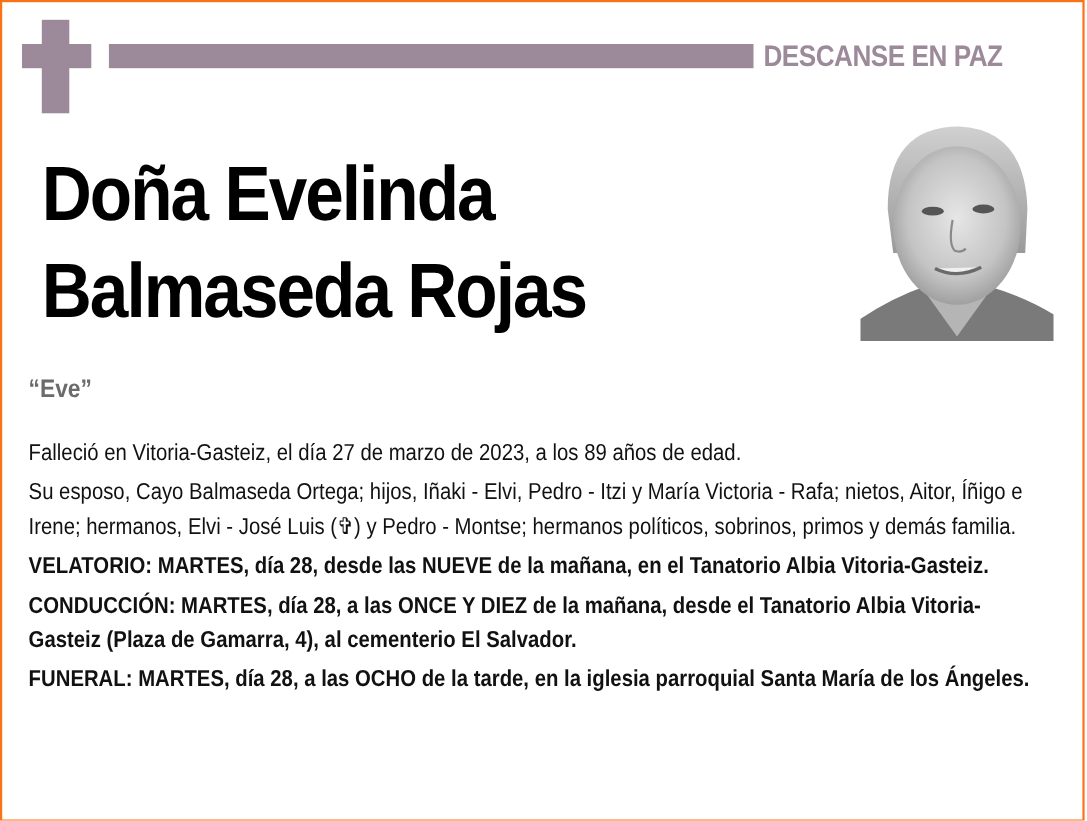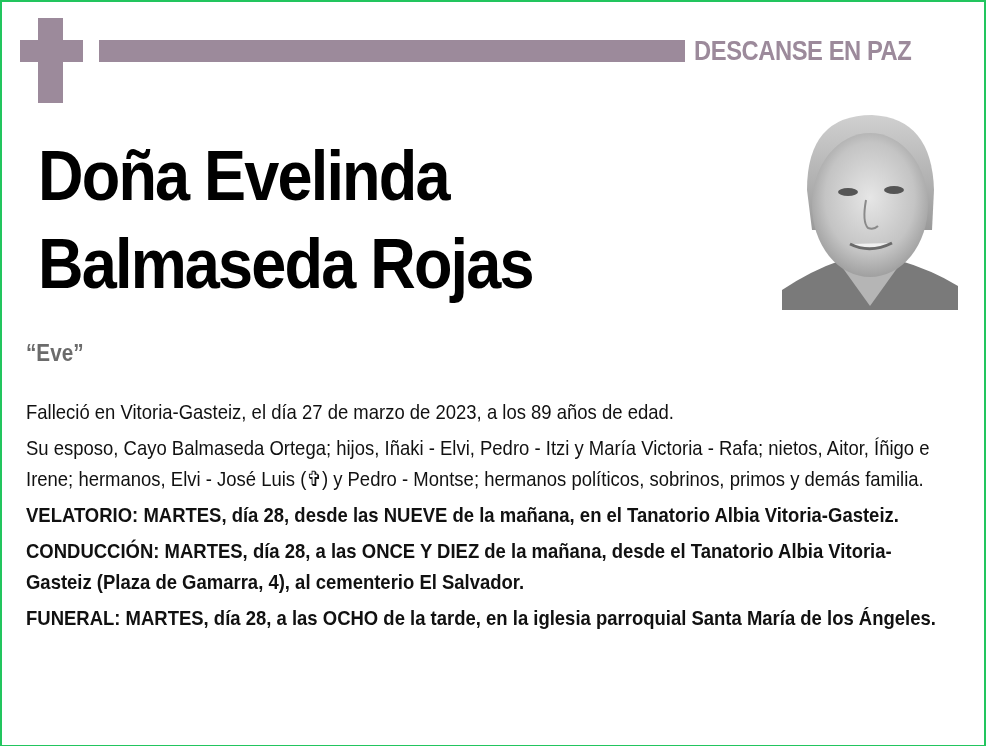--- a/index.html
+++ b/index.html
@@ -1,19 +1,19 @@
 <!DOCTYPE html>
 <html><head>
 <meta charset="utf-8">
 <style>
   html, body { margin: 0; padding: 0; background: #ffffff; }
   body { width: 988px; height: 746px; position: relative; overflow: hidden; }
   .frame {
     position: absolute; left: 0; top: 0; width: 982px; height: 743px;
-    border: 2px solid #22c55e; box-sizing: content-box; background: #fff;
+    border: 2px solid #f97316; box-sizing: content-box; background: #fff;
   }
   .cross-v { position: absolute; left: 36px; top: 16px; width: 25px; height: 85px; background: #9c8a9b; }
   .cross-h { position: absolute; left: 18px; top: 38px; width: 63px; height: 22px; background: #9c8a9b; }
   .bar { position: absolute; left: 97px; top: 38px; width: 586px; height: 22px; background: #9c8a9b; }
   .header-label {
     position: absolute; left: 692px; top: 32px; height: 34px; line-height: 34px;
     font-family: "Liberation Sans", sans-serif; font-weight: bold; font-size: 27px;
     color: #9c8a9b; letter-spacing: -0.5px; transform: scaleX(0.88); transform-origin: left center;
     white-space: nowrap;
   }

